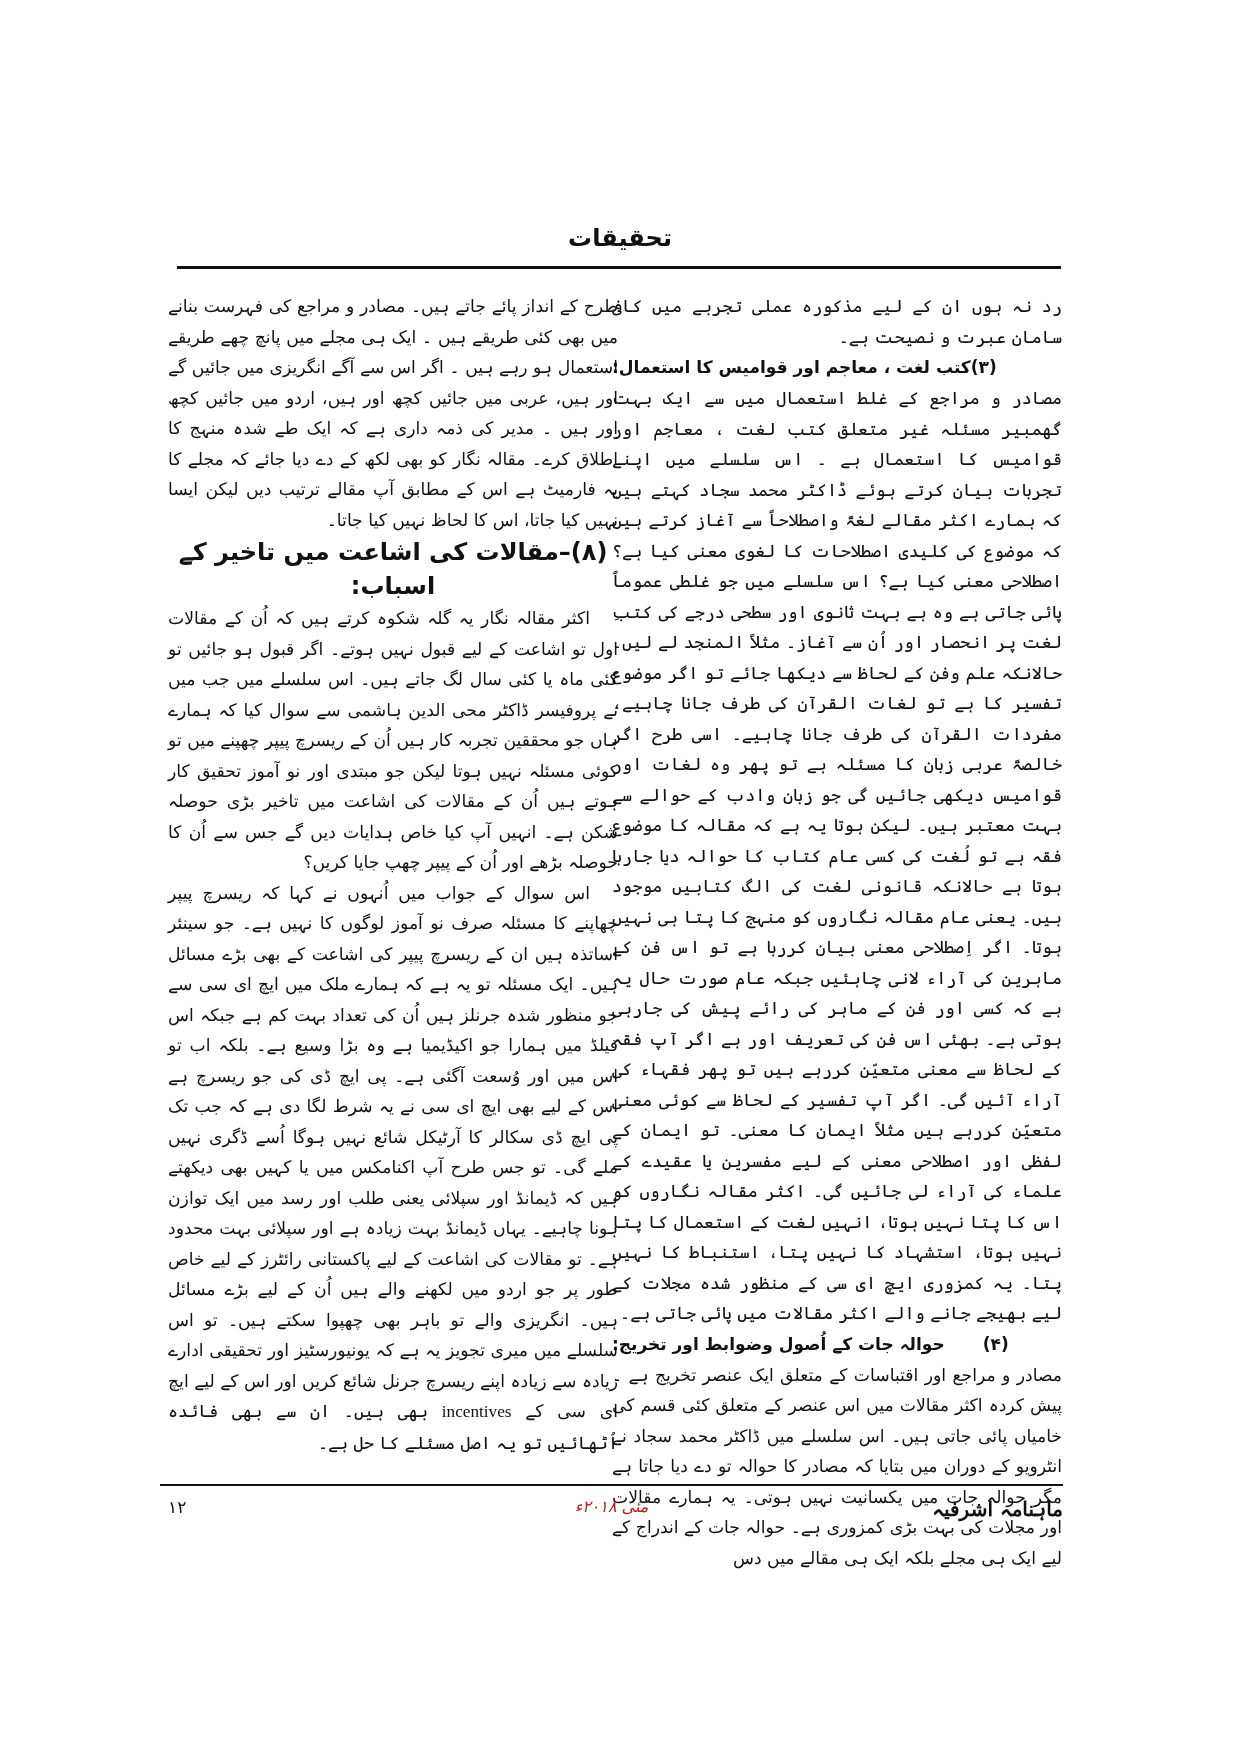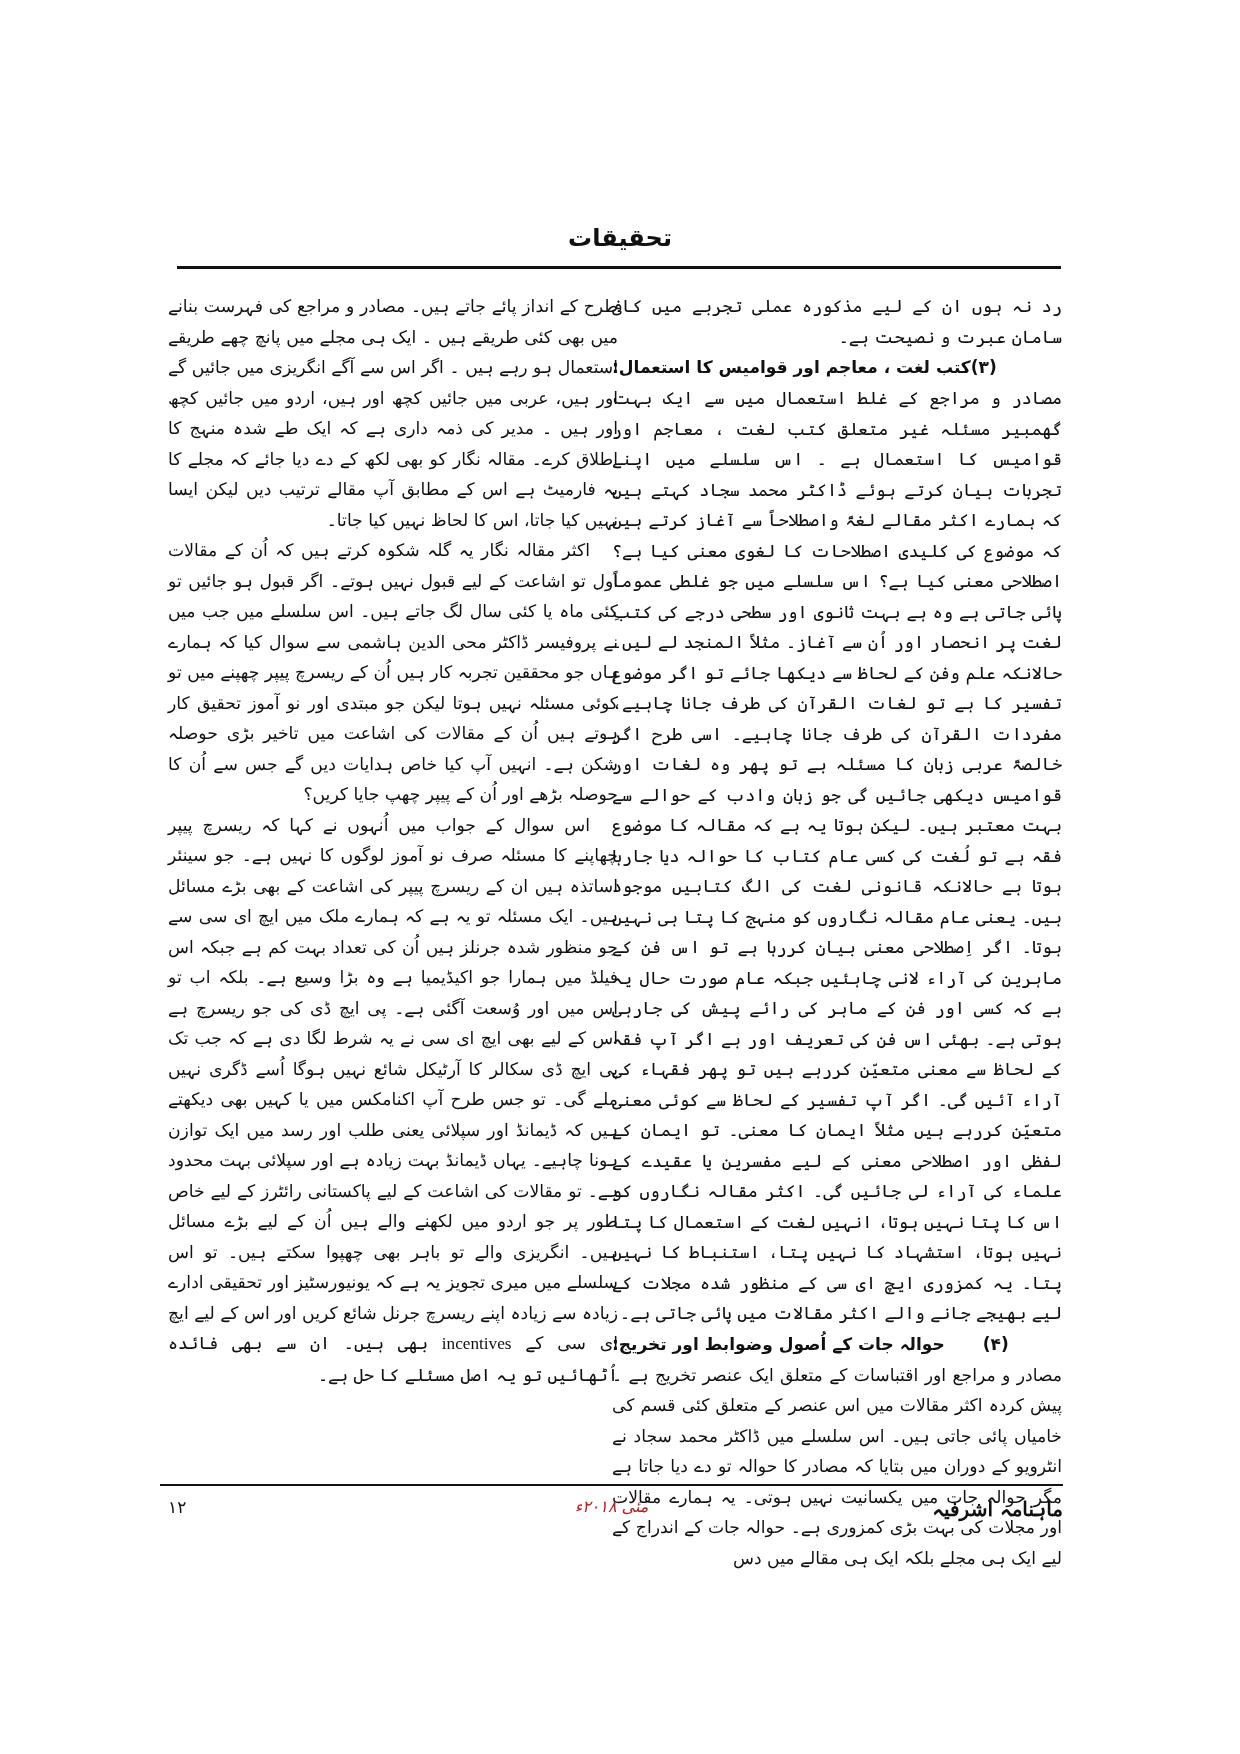--- a/index.html
+++ b/index.html
@@ -53,20 +53,21 @@
   </div>
   <p>مصادر و مراجع کے غلط استعمال میں سے ایک بہت گھمبیر مسئلہ غیر متعلق کتب لغت ، معاجم اور قوامیس کا استعمال ہے ۔ اس سلسلے میں اپنے تجربات بیان کرتے ہوئے ڈاکٹر محمد سجاد کہتے ہیں کہ ہمارے اکثر مقالے لغۃً واصطلاحاً سے آغاز کرتے ہیں کہ موضوع کی کلیدی اصطلاحات کا لغوی معنی کیا ہے؟ اصطلاحی معنی کیا ہے؟ اس سلسلے میں جو غلطی عموماً پائی جاتی ہے وہ ہے بہت ثانوی اور سطحی درجے کی کتبِ لغت پر انحصار اور اُن سے آغاز۔ مثلاً المنجد لے لیں۔ حالانکہ علم وفن کے لحاظ سے دیکھا جائے تو اگر موضوع تفسیر کا ہے تو لغات القرآن کی طرف جانا چاہیے، مفردات القرآن کی طرف جانا چاہیے۔ اسی طرح اگر خالصۃً عربی زبان کا مسئلہ ہے تو پھر وہ لغات اور قوامیس دیکھی جائیں گی جو زبان وادب کے حوالے سے بہت معتبر ہیں۔ لیکن ہوتا یہ ہے کہ مقالہ کا موضوع فقہ ہے تو لُغت کی کسی عام کتاب کا حوالہ دیا جارہا ہوتا ہے حالانکہ قانونی لغت کی الگ کتابیں موجود ہیں۔ یعنی عام مقالہ نگاروں کو منہج کا پتا ہی نہیں ہوتا۔ اگر اِصطلاحی معنی بیان کررہا ہے تو اس فن کے ماہرین کی آراء لانی چاہئیں جبکہ عام صورت حال یہ ہے کہ کسی اور فن کے ماہر کی رائے پیش کی جارہی ہوتی ہے۔ بھئی اس فن کی تعریف اور ہے اگر آپ فقہ کے لحاظ سے معنی متعیّن کررہے ہیں تو پھر فقہاء کی آراء آئیں گی۔ اگر آپ تفسیر کے لحاظ سے کوئی معنی متعیّن کررہے ہیں مثلاً ایمان کا معنی۔ تو ایمان کے لفظی اور اصطلاحی معنی کے لیے مفسرین یا عقیدے کے علماء کی آراء لی جائیں گی۔ اکثر مقالہ نگاروں کو اس کا پتا نہیں ہوتا، انہیں لغت کے استعمال کا پتا نہیں ہوتا، استشہاد کا نہیں پتا، استنباط کا نہیں پتا۔ یہ کمزوری ایچ ای سی کے منظور شدہ مجلات کے لیے بھیجے جانے والے اکثر مقالات میں پائی جاتی ہے۔</p>
   <div class="heading">
     <span class="num">(۴)</span><span>حوالہ جات کے اُصول وضوابط اور تخریج:</span>
   </div>
   <p>مصادر و مراجع اور اقتباسات کے متعلق ایک عنصر تخریج ہے ۔ پیش کردہ اکثر مقالات میں اس عنصر کے متعلق کئی قسم کی خامیاں پائی جاتی ہیں۔ اس سلسلے میں ڈاکٹر محمد سجاد نے انٹرویو کے دوران میں بتایا کہ مصادر کا حوالہ تو دے دیا جاتا ہے مگر حوالہ جات میں یکسانیت نہیں ہوتی۔ یہ ہمارے مقالات اور مجلات کی بہت بڑی کمزوری ہے۔ حوالہ جات کے اندراج کے لیے ایک ہی مجلے بلکہ ایک ہی مقالے میں دس</p>
 </div>
 
 <div class="column col-left">
   <p>طرح کے انداز پائے جاتے ہیں۔ مصادر و مراجع کی فہرست بنانے میں بھی کئی طریقے ہیں ۔ ایک ہی مجلے میں پانچ چھے طریقے استعمال ہو رہے ہیں ۔ اگر اس سے آگے انگریزی میں جائیں گے اور ہیں، عربی میں جائیں کچھ اور ہیں، اردو میں جائیں کچھ اور ہیں ۔ مدیر کی ذمہ داری ہے کہ ایک طے شدہ منہج کا اطلاق کرے۔ مقالہ نگار کو بھی لکھ کے دے دیا جائے کہ مجلے کا یہ فارمیٹ ہے اس کے مطابق آپ مقالے ترتیب دیں لیکن ایسا نہیں کیا جاتا، اس کا لحاظ نہیں کیا جاتا۔</p>
+  <div class="heading big">(۸)–مقالات کی اشاعت میں تاخیر کے اسباب:</div>
   <p class="indent">اکثر مقالہ نگار یہ گلہ شکوہ کرتے ہیں کہ اُن کے مقالات اول تو اشاعت کے لیے قبول نہیں ہوتے۔ اگر قبول ہو جائیں تو کئی ماہ یا کئی سال لگ جاتے ہیں۔ اس سلسلے میں جب میں نے پروفیسر ڈاکٹر محی الدین ہاشمی سے سوال کیا کہ ہمارے ہاں جو محققین تجربہ کار ہیں اُن کے ریسرچ پیپر چھپنے میں تو کوئی مسئلہ نہیں ہوتا لیکن جو مبتدی اور نو آموز تحقیق کار ہوتے ہیں اُن کے مقالات کی اشاعت میں تاخیر بڑی حوصلہ شکن ہے۔ انہیں آپ کیا خاص ہدایات دیں گے جس سے اُن کا حوصلہ بڑھے اور اُن کے پیپر چھپ جایا کریں؟</p>
   <p class="indent"><span>اس سوال کے جواب میں اُنہوں نے کہا کہ ریسرچ پیپر چھاپنے کا مسئلہ صرف نو آموز لوگوں کا نہیں ہے۔ جو سینئر اساتذہ ہیں ان کے ریسرچ پیپر کی اشاعت کے بھی بڑے مسائل ہیں۔ ایک مسئلہ تو یہ ہے کہ ہمارے ملک میں ایچ ای سی سے جو منظور شدہ جرنلز ہیں اُن کی تعداد بہت کم ہے جبکہ اس فیلڈ میں ہمارا جو اکیڈیمیا ہے وہ بڑا وسیع ہے۔ بلکہ اب تو اس میں اور وُسعت آگئی ہے۔ پی ایچ ڈی کی جو ریسرچ ہے اس کے لیے بھی ایچ ای سی نے یہ شرط لگا دی ہے کہ جب تک پی ایچ ڈی سکالر کا آرٹیکل شائع نہیں ہوگا اُسے ڈگری نہیں ملے گی۔ تو جس طرح آپ اکنامکس میں یا کہیں بھی دیکھتے ہیں کہ ڈیمانڈ اور سپلائی یعنی طلب اور رسد میں ایک توازن ہونا چاہیے۔ یہاں ڈیمانڈ بہت زیادہ ہے اور سپلائی بہت محدود ہے۔ تو مقالات کی اشاعت کے لیے پاکستانی رائٹرز کے لیے خاص طور پر جو اردو میں لکھنے والے ہیں اُن کے لیے بڑے مسائل ہیں۔ انگریزی والے تو باہر بھی چھپوا سکتے ہیں۔ تو اس سلسلے میں میری تجویز یہ ہے کہ یونیورسٹیز اور تحقیقی ادارے زیادہ سے زیادہ اپنے ریسرچ جرنل شائع کریں اور اس کے لیے ایچ ای سی کے </span><span class="en">incentives</span><span> بھی ہیں۔ ان سے بھی فائدہ اُٹھائیں تو یہ اصل مسئلے کا حل ہے۔</span></p>
 </div>
 
 <div class="rule-bottom"></div>
 <div class="footer">
   <span class="journal">ماہنامہ اشرفیہ</span>
   <span class="date">مئی ۲۰۱۸ء</span>
   <span class="page-num">۱۲</span>
 </div>

